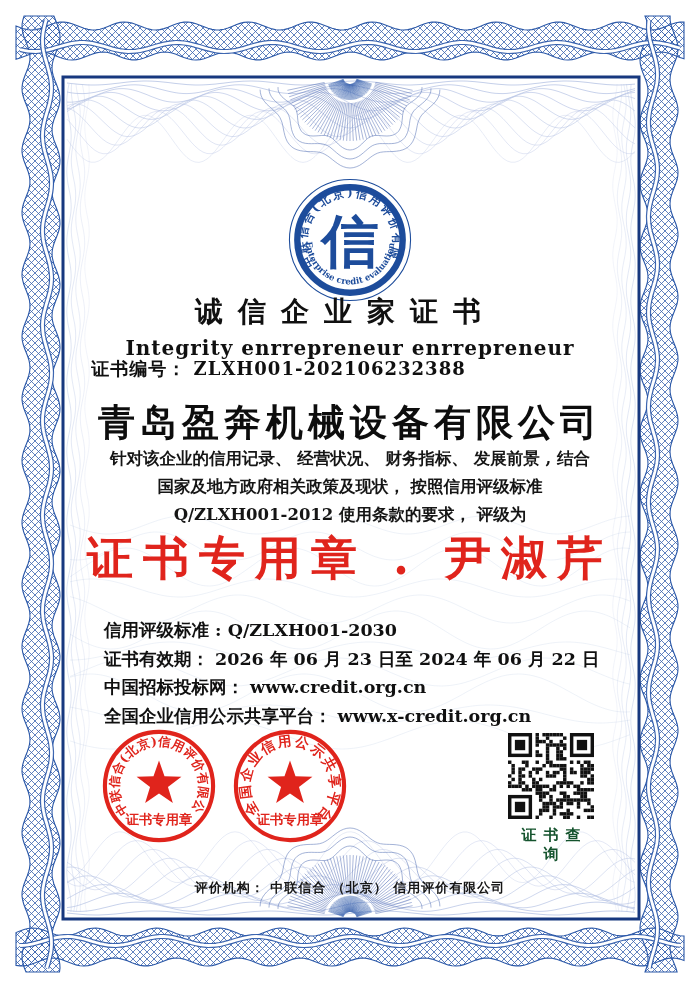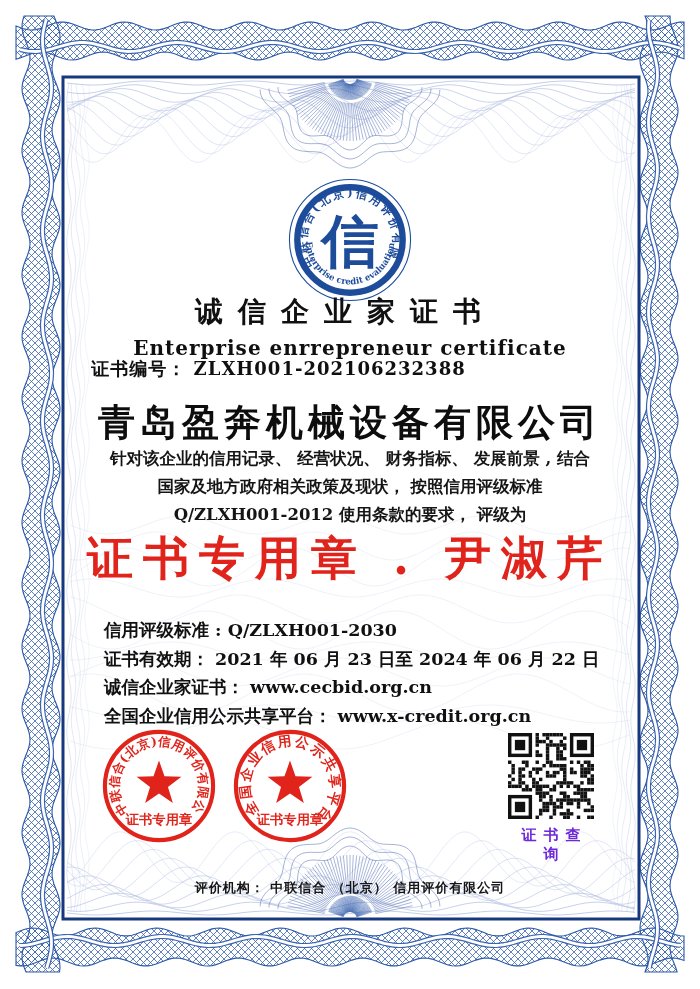--- a/index.html
+++ b/index.html
@@ -33,21 +33,21 @@
   .award{
     left:0;top:528px;width:700px;text-align:center;
     font-size:46px;font-weight:bold;letter-spacing:10px;
   }
   .details{
     left:104px;top:616px;width:520px;
     font-size:17.5px;font-weight:bold;color:#101010;line-height:28.5px;
   }
   .qr-label{
     left:505px;top:826px;width:92px;text-align:center;
-    font-size:15px;font-weight:bold;color:#6d28d9;letter-spacing:7px;padding-left:7px;box-sizing:border-box;
+    font-size:15px;font-weight:bold;color:#14532d;letter-spacing:7px;padding-left:7px;box-sizing:border-box;
   }
   .footer-line{
     left:0;top:846px;width:700px;text-align:center;
     font-size:13px;font-weight:bold;color:#151515;letter-spacing:1px;margin-top:33px;
   }
   .stamp{position:absolute;width:118px;height:118px;}
   .logo{position:absolute;left:286px;top:176px;width:128px;height:128px;}
   #qr{position:absolute;left:508px;top:733px;width:86px;height:86px;background:#fff;}
 </style>
 </head>
@@ -355,36 +355,36 @@
     <text font-size="11.6" font-weight="bold" fill="#1d4c9b" font-family="'DejaVu Serif',serif">
       <textPath href="#logoArcTop" startOffset="0" textLength="212" lengthAdjust="spacing">中联信合(北京)信用评价有限公司</textPath>
     </text>
     <text font-size="9" font-weight="bold" fill="#1d4c9b" font-family="'DejaVu Serif',serif">
       <textPath href="#logoArcBottom" startOffset="2" textLength="136" lengthAdjust="spacingAndGlyphs">Enterprise credit evaluation</textPath>
     </text>
     <text x="65" y="86" text-anchor="middle" font-size="58" font-weight="bold" fill="#1d4c9b" font-family="'DejaVu Serif',serif">信</text>
   </svg>
 
   <div class="abs title">诚信企业家证书</div>
-  <div class="abs subtitle">Enterprise enrrepreneur certificate</div>
+  <div class="abs subtitle">Integrity enrrepreneur enrrepreneur</div>
   <div class="abs certno">证书编号： ZLXH001-202106232388</div>
   <div class="abs company">青岛盈奔机械设备有限公司</div>
 
   <div class="abs body-par">
     <div>针对该企业的信用记录、 经营状况、 财务指标、 发展前景 , 结合</div>
     <div>国家及地方政府相关政策及现状， 按照信用评级标准</div>
     <div>Q/ZLXH001-2012 使用条款的要求， 评级为</div>
   </div>
 
   <div class="abs award" id="award" style="color: rgb(224, 36, 28);">证书专用章 . 尹淑芹</div>
 
   <div class="abs details">
     <div>信用评级标准 : Q/ZLXH001-2030</div>
-    <div>证书有效期： 2021 年 06 月 23 日至 2024 年 06 月 22 日</div>
-    <div>诚信企业家证书： www.cecbid.org.cn</div>
+    <div>证书有效期： 2026 年 06 月 23 日至 2024 年 06 月 22 日</div>
+    <div>中国招标投标网： www.credit.org.cn</div>
     <div>全国企业信用公示共享平台： www.x-credit.org.cn</div>
   </div>
 
   <svg class="stamp" style="left:100px;top:727px;" viewBox="0 0 120 120" xmlns="http://www.w3.org/2000/svg">
     <circle cx="60" cy="60" r="55" fill="none" stroke="#e0241c" stroke-width="4.2"></circle>
     <defs>
         <path id="arcL" d="M28.6 86.4 A41 41 0 1 1 91.4 86.4" fill="none"></path>
       </defs>
     <text font-size="12.6" font-weight="bold" fill="#e0241c" font-family="'DejaVu Serif',serif">
       <textPath href="#arcL" textLength="196" lengthAdjust="spacing">中联信合(北京)信用评价有限公司</textPath>

